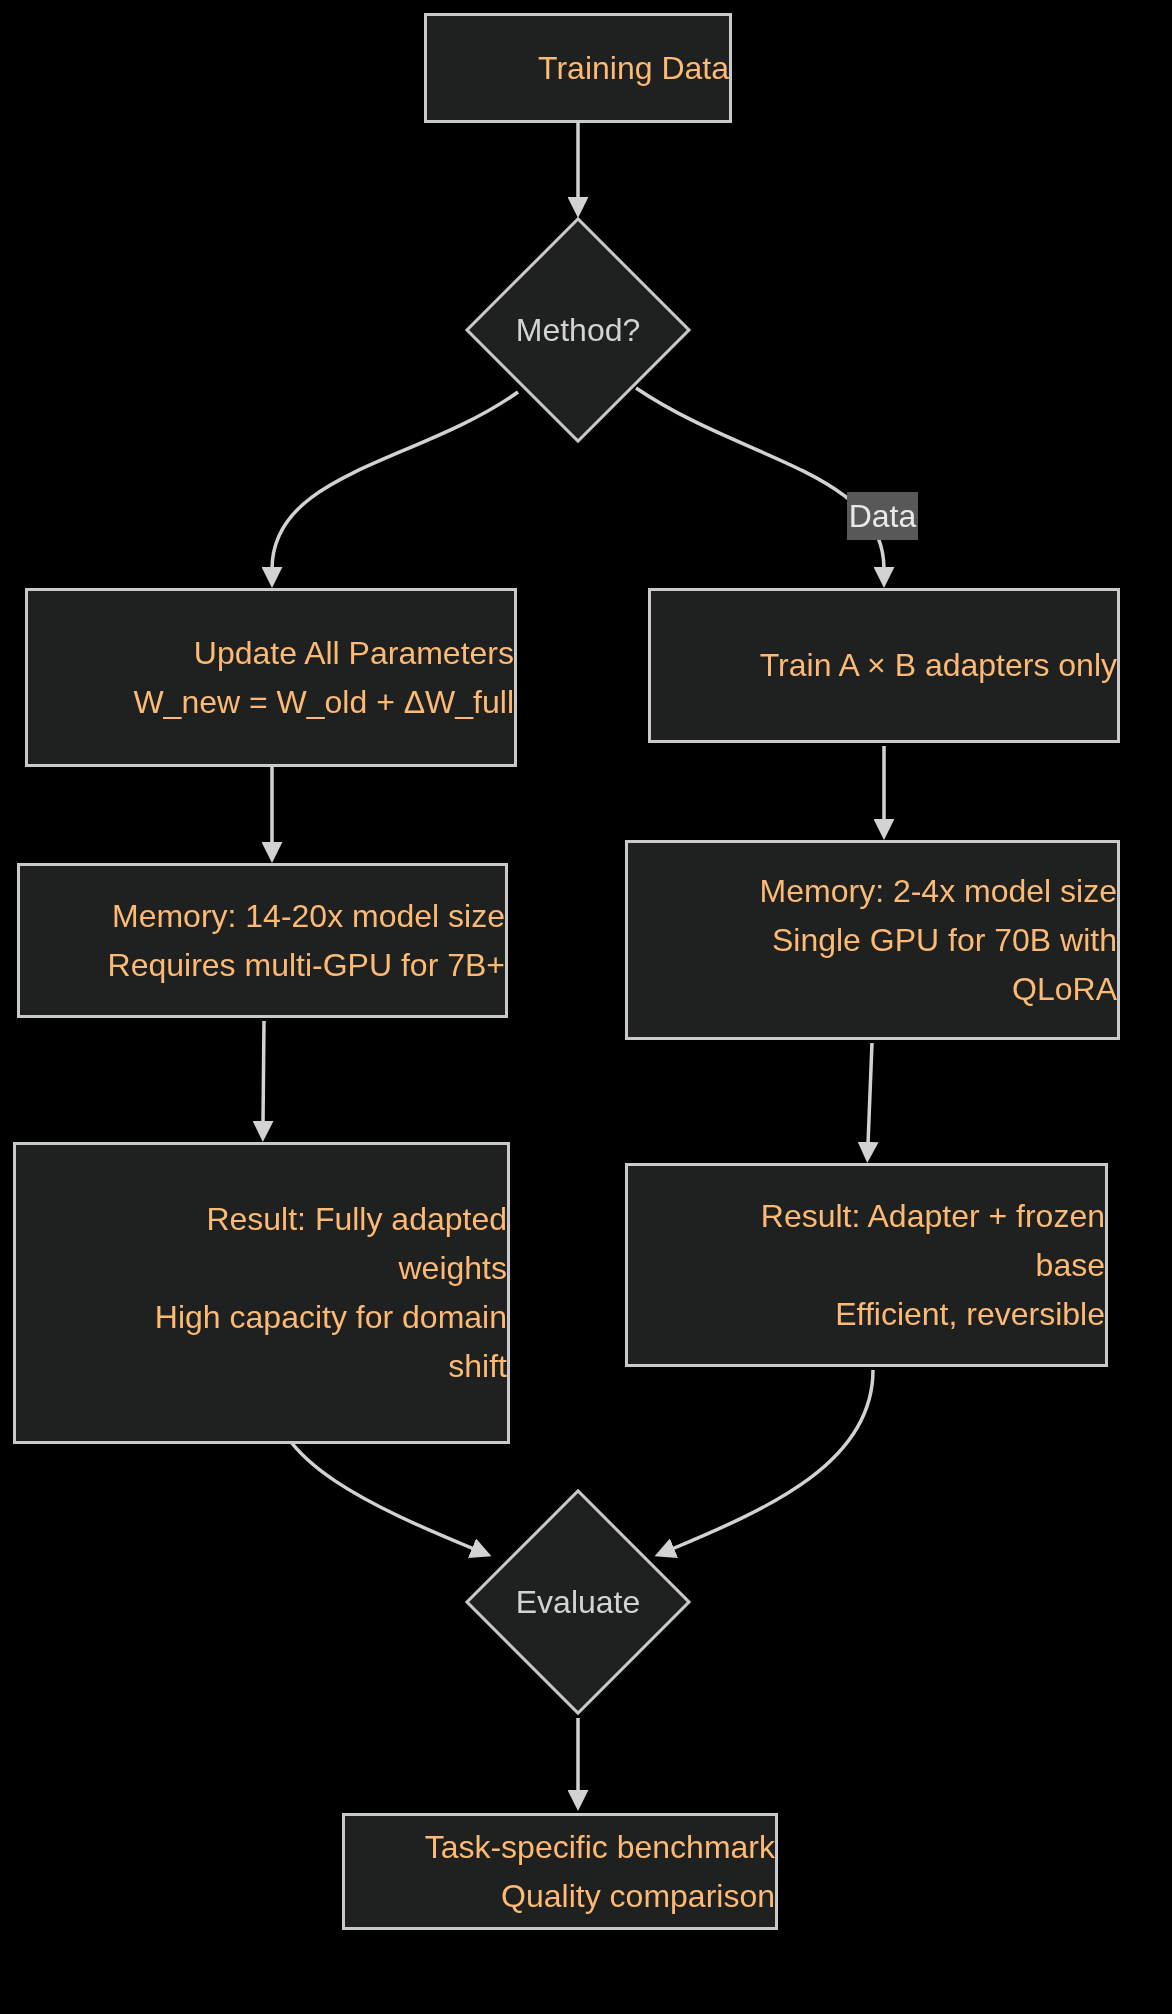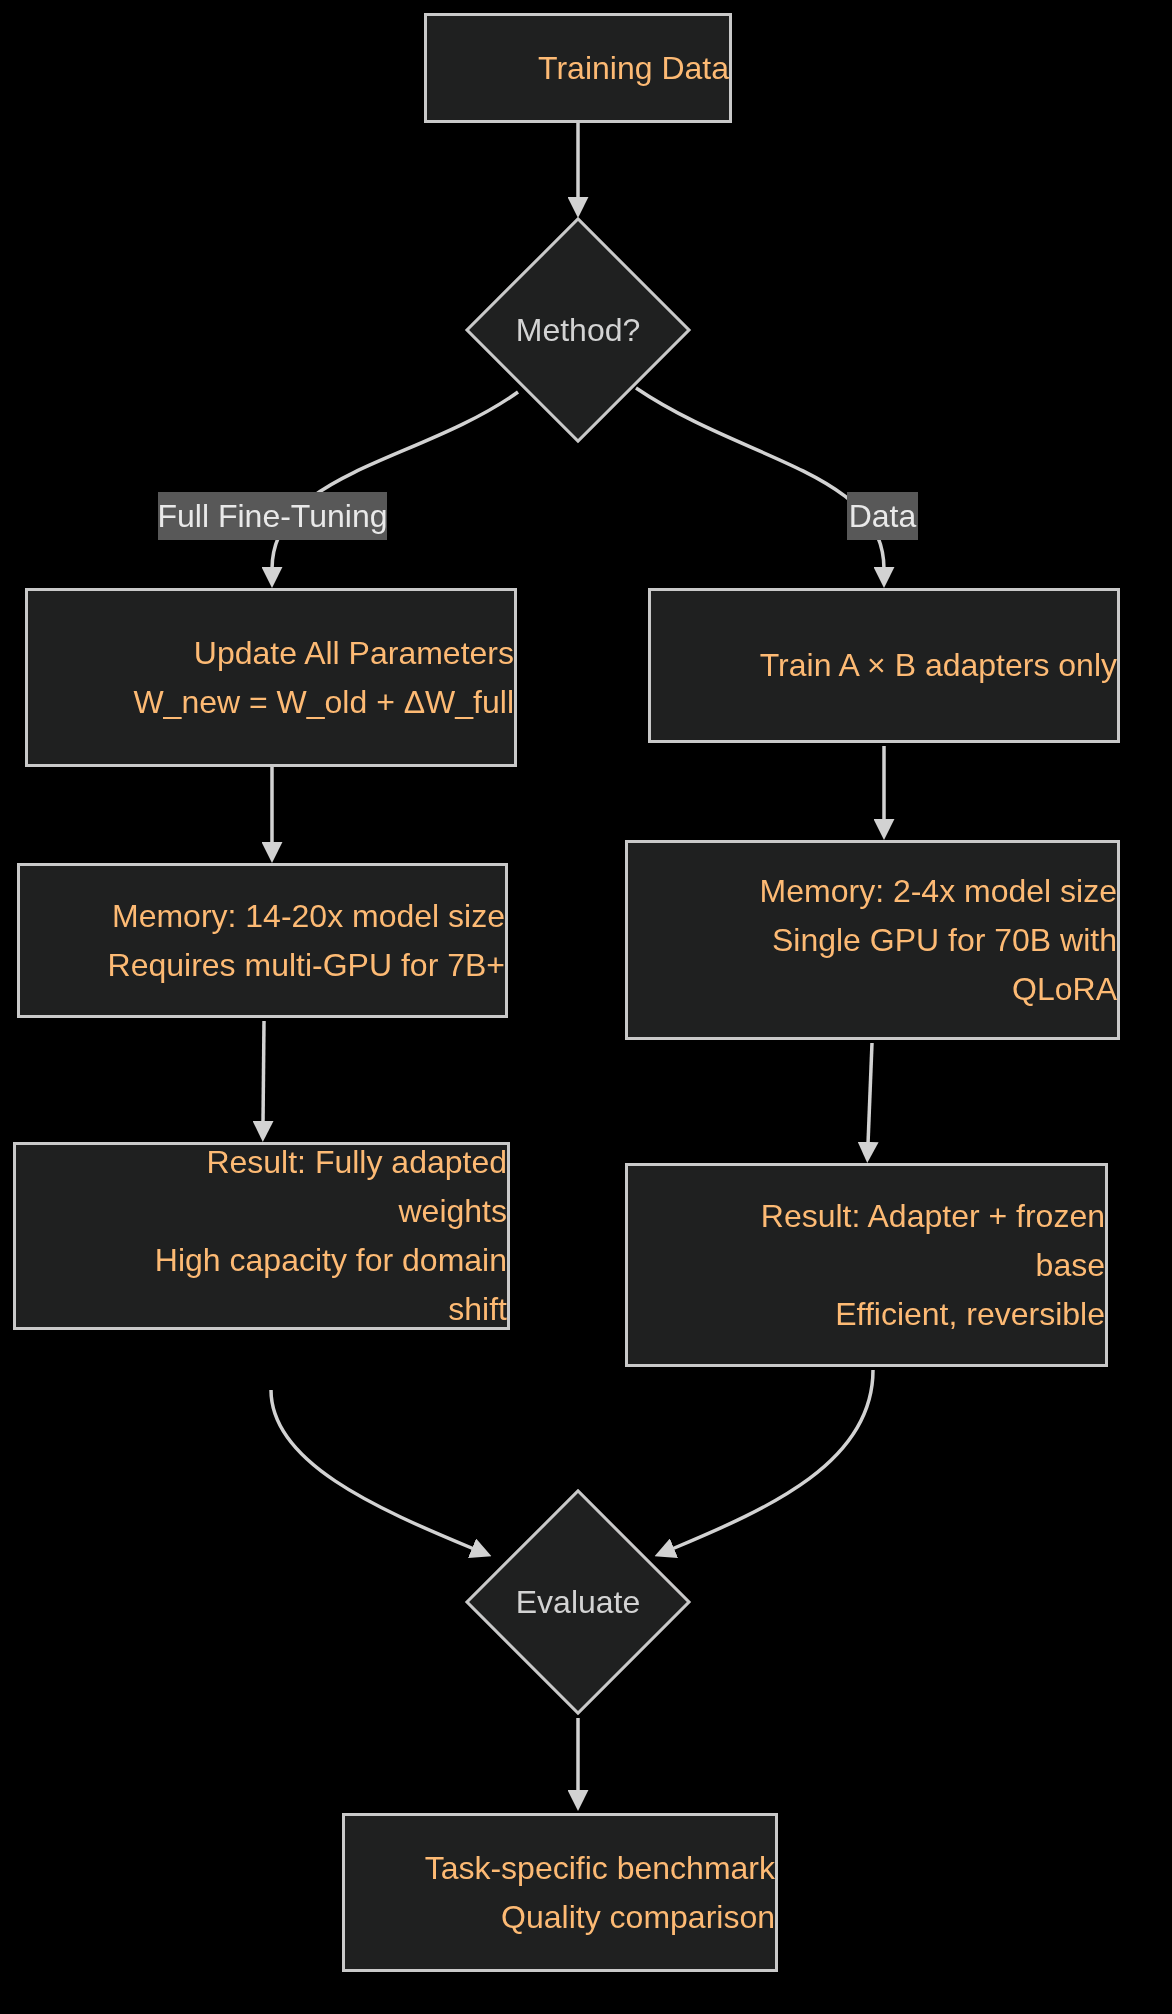--- a/index.html
+++ b/index.html
@@ -93,21 +93,20 @@
     </g>
   </svg>
 
   <div class="node" style="left:424px; top:13px; width:308px; height:110px;">
     <span class="line">Training Data</span>
   </div>
 
   <div class="diamond" style="left:498px; top:250px;"></div>
   <div class="diamond-label" style="left:468px; top:305px;">Method?</div>
 
-  <div class="edge-label" style="left:158px; top:492px; width:229px; height:48px;">Full Fine-Tuning</div>
   <div class="edge-label" style="left:847px; top:492px; width:71px; height:48px;">Data</div>
 
   <div class="node" style="left:25px; top:588px; width:492px; height:179px;">
     <span class="line">Update All Parameters</span>
     <span class="line">W_new = W_old + ΔW_full</span>
   </div>
 
   <div class="node" style="left:648px; top:588px; width:472px; height:155px;">
     <span class="line">Train A × B adapters only</span>
   </div>
@@ -116,34 +115,34 @@
     <span class="line">Memory: 14-20x model size</span>
     <span class="line">Requires multi-GPU for 7B+</span>
   </div>
 
   <div class="node" style="left:625px; top:840px; width:495px; height:200px;">
     <span class="line">Memory: 2-4x model size</span>
     <span class="line">Single GPU for 70B with</span>
     <span class="line">QLoRA</span>
   </div>
 
-  <div class="node" style="left:13px; top:1142px; width:497px; height:188px;">
+  <div class="node" style="left:13px; top:1142px; width:497px; height:302px;">
     <span class="line">Result: Fully adapted</span>
     <span class="line">weights</span>
     <span class="line">High capacity for domain</span>
     <span class="line">shift</span>
   </div>
 
   <div class="node" style="left:625px; top:1163px; width:483px; height:204px;">
     <span class="line">Result: Adapter + frozen</span>
     <span class="line">base</span>
     <span class="line">Efficient, reversible</span>
   </div>
 
   <div class="diamond" style="left:498px; top:1522px;"></div>
   <div class="diamond-label" style="left:468px; top:1577px;">Evaluate</div>
 
-  <div class="node" style="left:342px; top:1813px; width:436px; height:159px;">
+  <div class="node" style="left:342px; top:1813px; width:436px; height:117px;">
     <span class="line">Task-specific benchmark</span>
     <span class="line">Quality comparison</span>
   </div>
 
 </div>
 
 </body></html>

